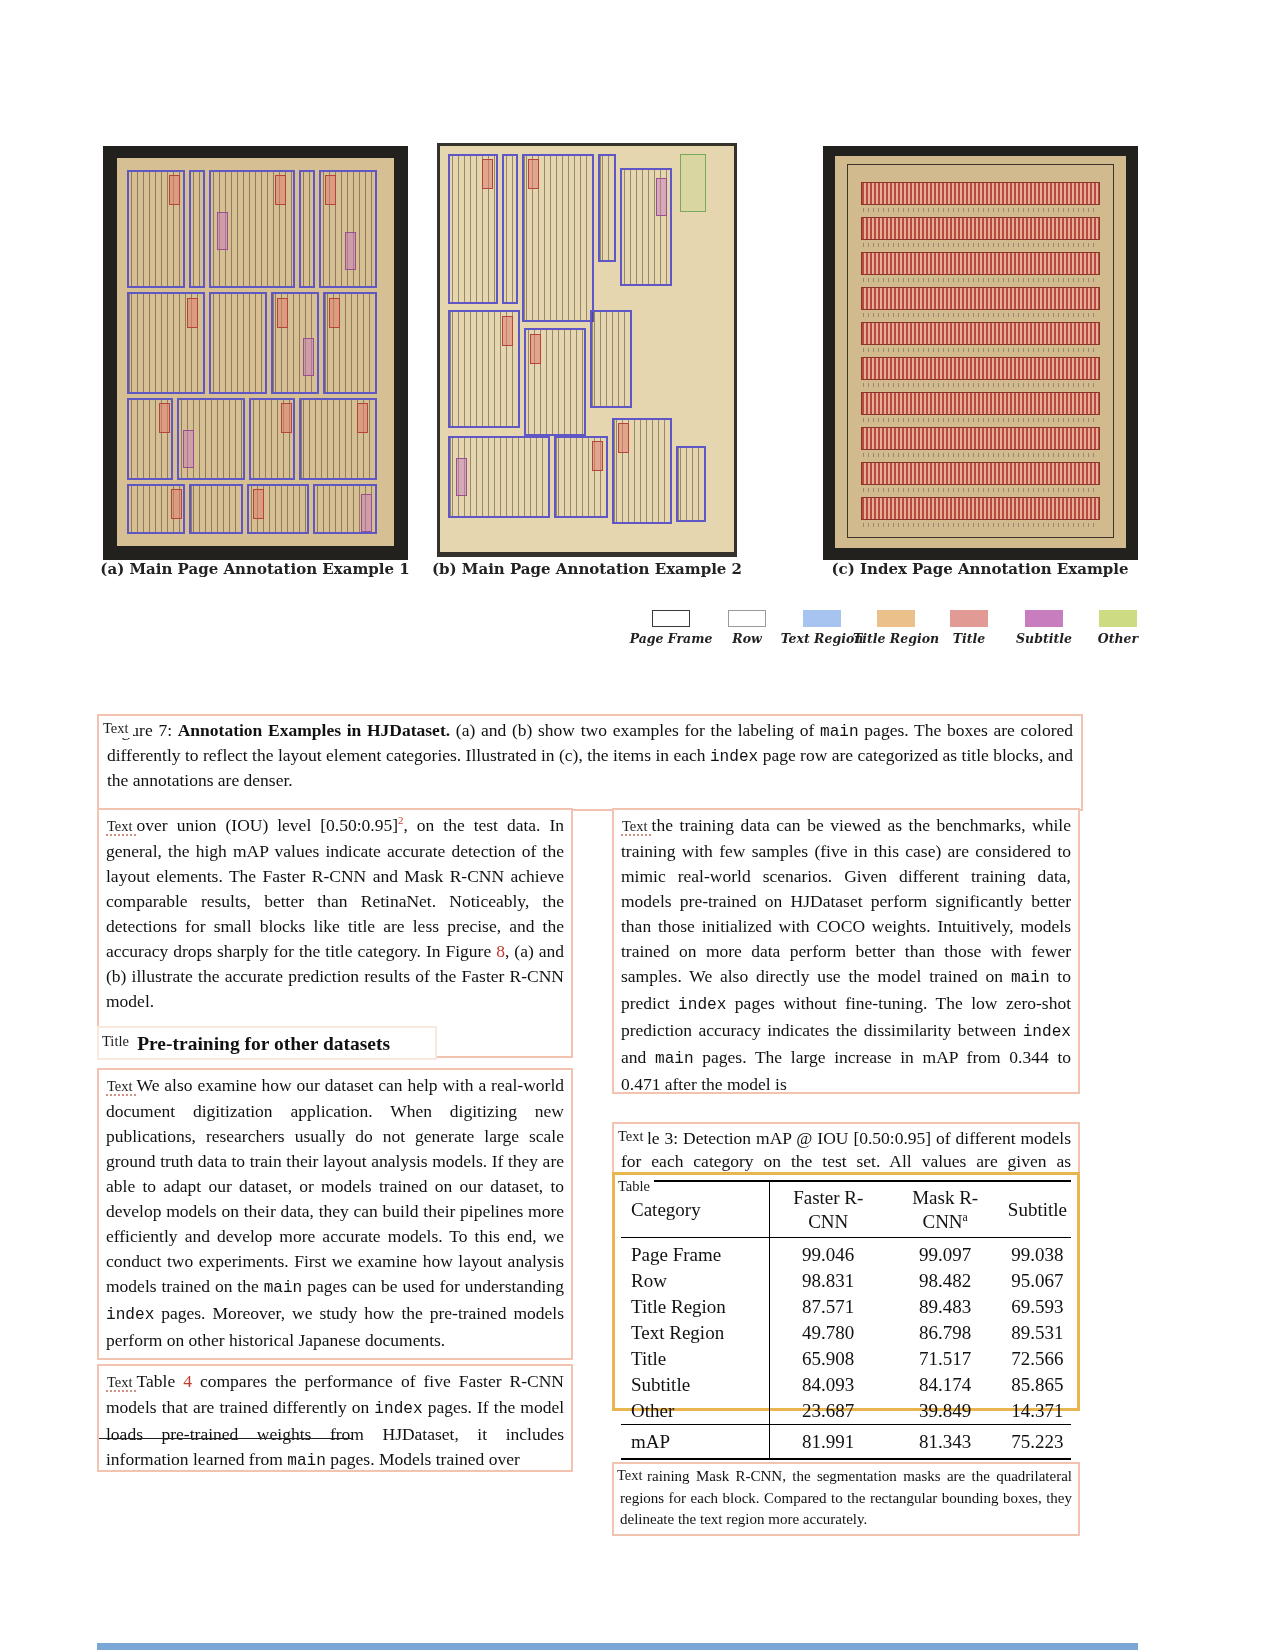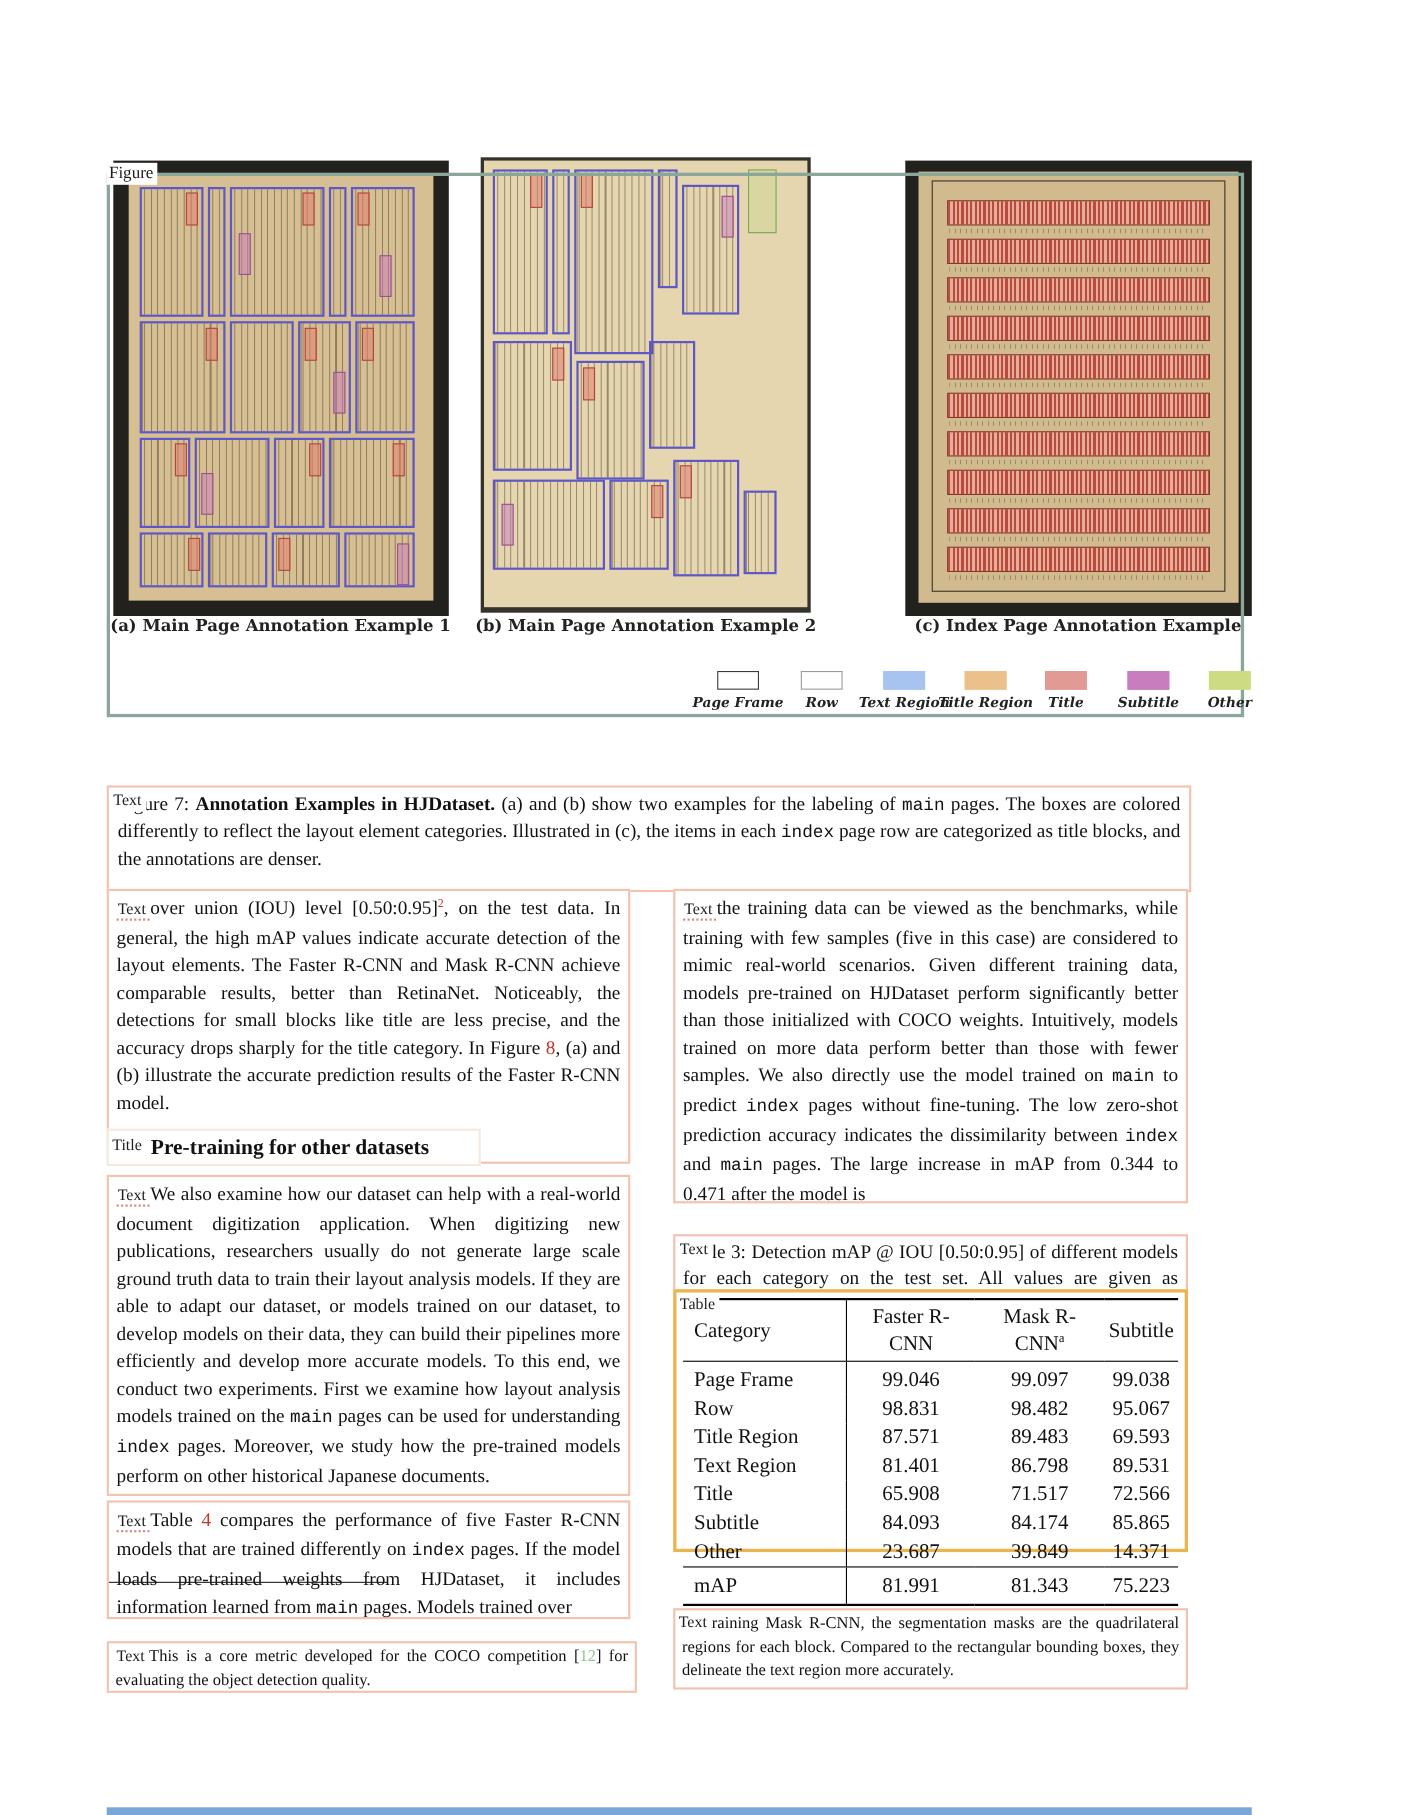--- a/index.html
+++ b/index.html
@@ -191,23 +191,20 @@
         <div class="dotrow" style="left: 28px; right: 28px; top: 262px;"></div>
         <div class="band" style="left: 26px; right: 26px; top: 271px;"></div>
         <div class="dotrow" style="left: 28px; right: 28px; top: 297px;"></div>
         <div class="band" style="left: 26px; right: 26px; top: 306px;"></div>
         <div class="dotrow" style="left: 28px; right: 28px; top: 332px;"></div>
         <div class="band" style="left: 26px; right: 26px; top: 341px;"></div>
         <div class="dotrow" style="left: 28px; right: 28px; top: 367px;"></div>
       </div>
   </div>
 
-  <div class="fig-box">
-    <span class="chip chip-fig">Figure</span>
-  </div>
 
   <div class="subcap" style="left:95px;">(a) Main Page Annotation Example 1</div>
   <div class="subcap" style="left:427px;">(b) Main Page Annotation Example 2</div>
   <div class="subcap" style="left:820px;">(c) Index Page Annotation Example</div>
 
   <div id="legend">
       <div class="legend-item" style="left: 626px;">
         <span class="lg-swatch" style="background: rgb(255, 255, 255); border: 1.5px solid rgb(58, 58, 58);"></span>
         <span class="lg-label">Page Frame</span>
       </div>
@@ -254,23 +251,20 @@
   <div class="ablock" style="left:97px;top:1024px;width:476px;height:292px;">
     <p class="body-text"><span class="chip-in">Text</span><span><span>We also examine how our dataset can help with a real-world document digitization application. When digitizing new publications, researchers usually do not generate large scale ground truth data to train their layout analysis models. If they are able to adapt our dataset, or models trained on our dataset, to develop models on their data, they can build their pipelines more efficiently and develop more accurate models. To this end, we conduct two experiments. First we examine how layout analysis models trained on the </span><span class="mono">main</span><span> pages can be used for understanding </span><span class="mono">index</span><span> pages. Moreover, we study how the pre-trained models perform on other historical Japanese documents.</span></span></p>
   </div>
 
   <div class="ablock" style="left:97px;top:1320px;width:476px;height:108px;">
     <p class="body-text"><span class="chip-in">Text</span><span><span>Table </span><span class="red">4</span><span> compares the performance of five Faster R-CNN models that are trained differently on </span><span class="mono">index</span><span> pages. If the model loads pre-trained weights from HJDataset, it includes information learned from </span><span class="mono">main</span><span> pages. Models trained over</span></span></p>
   </div>
 
   <div class="fn-rule"></div>
 
-  <div class="ablock" style="left:97px;top:1448px;width:482px;height:47px;">
-    <p class="small-text"><span class="chip-in" style="border-bottom:none;">Text</span><span><span>This is a core metric developed for the COCO competition [</span><span class="green">12</span><span>] for evaluating the object detection quality.</span></span></p>
-  </div>
 
   <div class="ablock" style="left:612px;top:764px;width:468px;height:286px;">
     <p class="body-text"><span class="chip-in">Text</span><span><span>the training data can be viewed as the benchmarks, while training with few samples (five in this case) are considered to mimic real-world scenarios. Given different training data, models pre-trained on HJDataset perform significantly better than those initialized with COCO weights. Intuitively, models trained on more data perform better than those with fewer samples. We also directly use the model trained on </span><span class="mono">main</span><span> to predict </span><span class="mono">index</span><span> pages without fine-tuning. The low zero-shot prediction accuracy indicates the dissimilarity between </span><span class="mono">index</span><span> and </span><span class="mono">main</span><span> pages. The large increase in mAP from 0.344 to 0.471 after the model is</span></span></p>
   </div>
 
   <div class="ablock" style="left:612px;top:1078px;width:468px;height:77px;">
     <span class="chip chip-ov">Text</span>
     <p class="cap-text" style="padding:3px 7px 4px 7px;"><span><span>Table 3: Detection mAP @ IOU [0.50:0.95] of different models for each category on the test set. All values are given as percentages.</span></span></p>
   </div>
 
@@ -299,21 +293,21 @@
             <td class="num">95.067</td>
           </tr>
           <tr>
             <td class="cat">Title Region</td>
             <td class="num">87.571</td>
             <td class="num">89.483</td>
             <td class="num">69.593</td>
           </tr>
           <tr>
             <td class="cat">Text Region</td>
-            <td class="num">81.401</td>
+            <td class="num">49.780</td>
             <td class="num">86.798</td>
             <td class="num">89.531</td>
           </tr>
           <tr>
             <td class="cat">Title</td>
             <td class="num">65.908</td>
             <td class="num">71.517</td>
             <td class="num">72.566</td>
           </tr>
           <tr>

